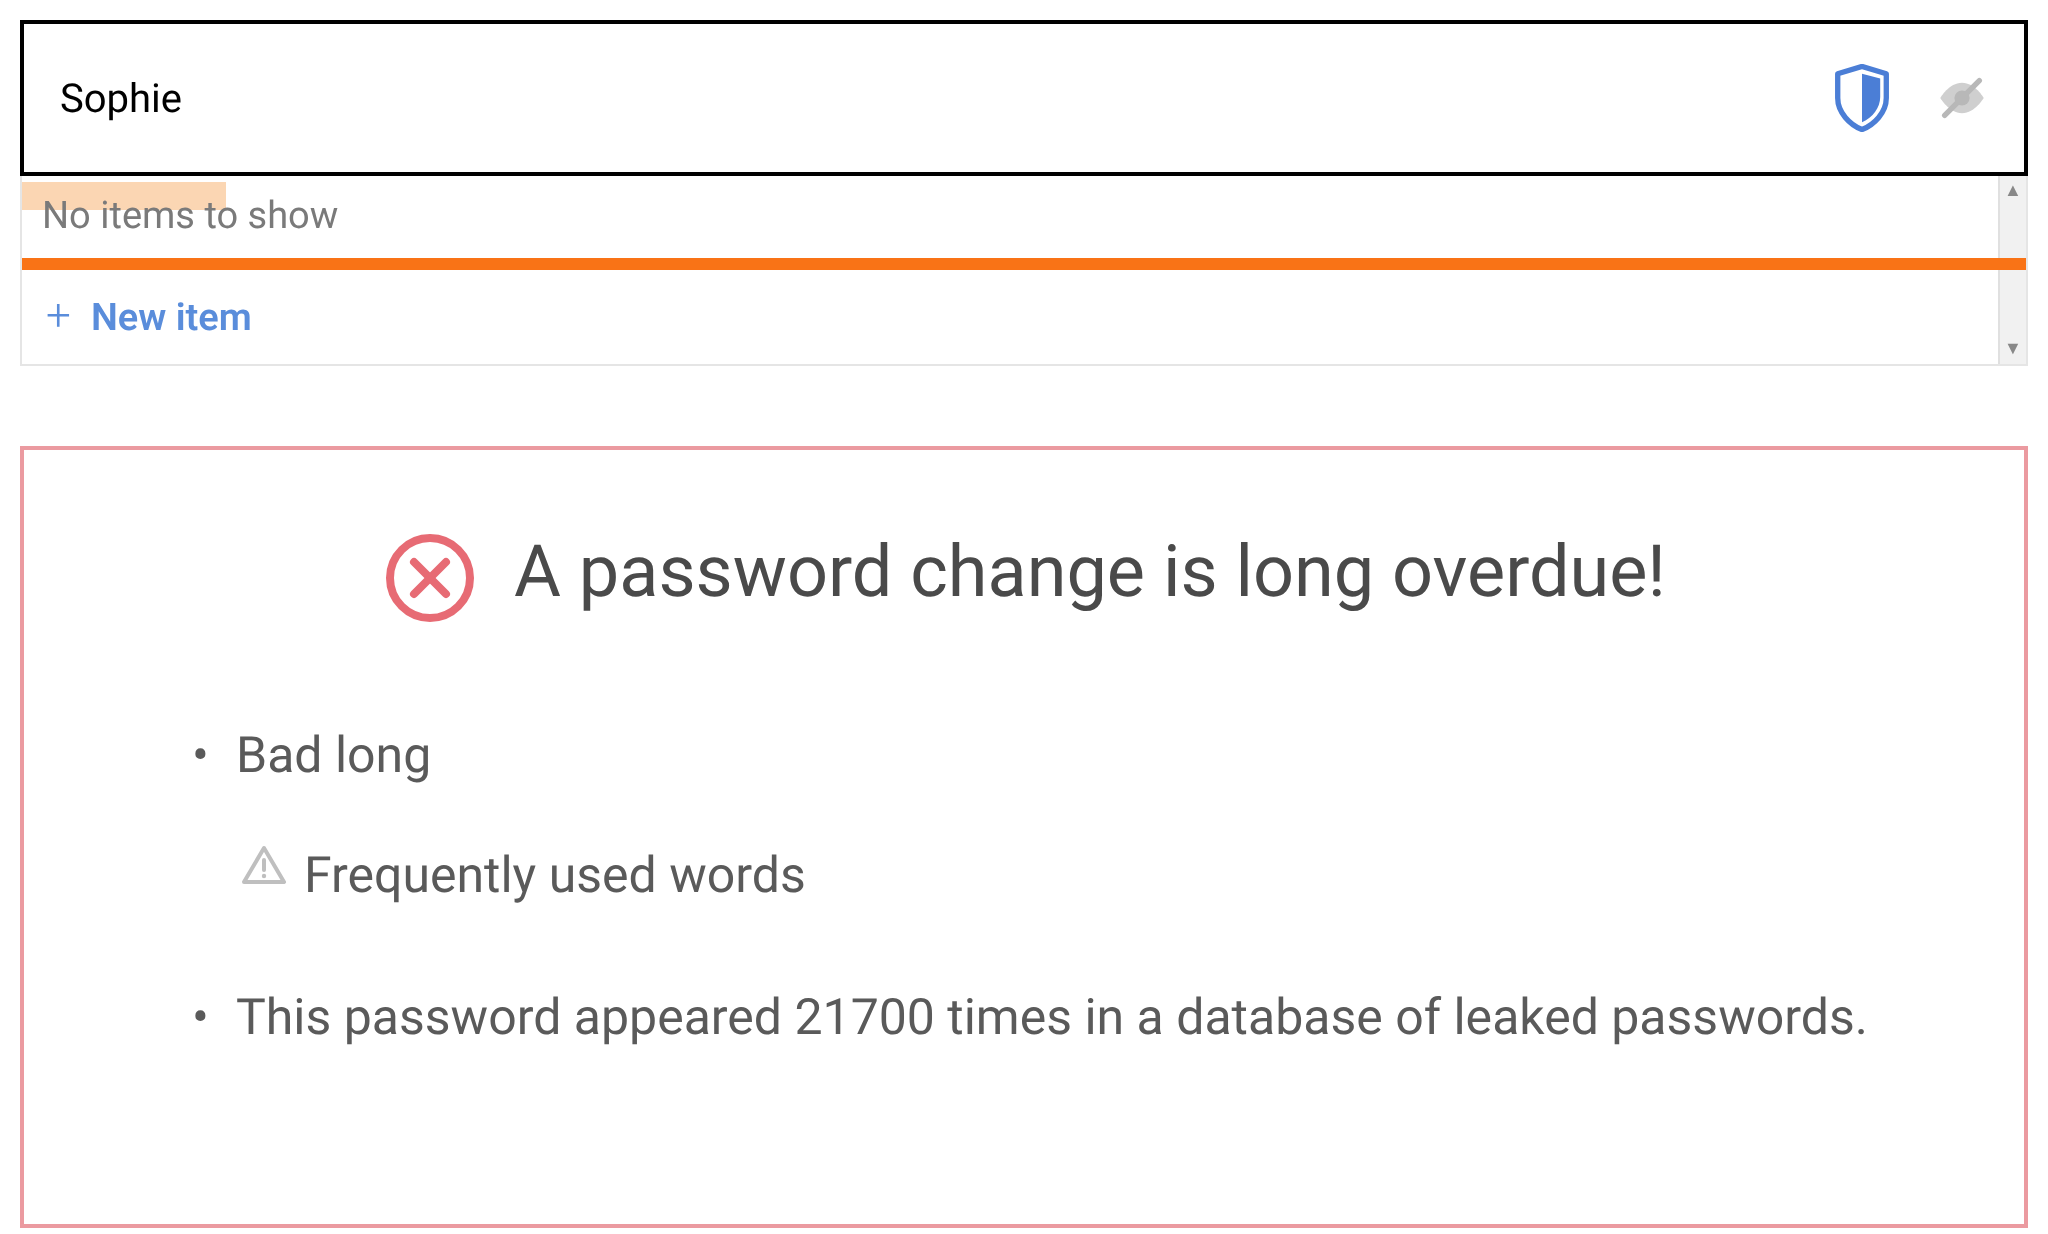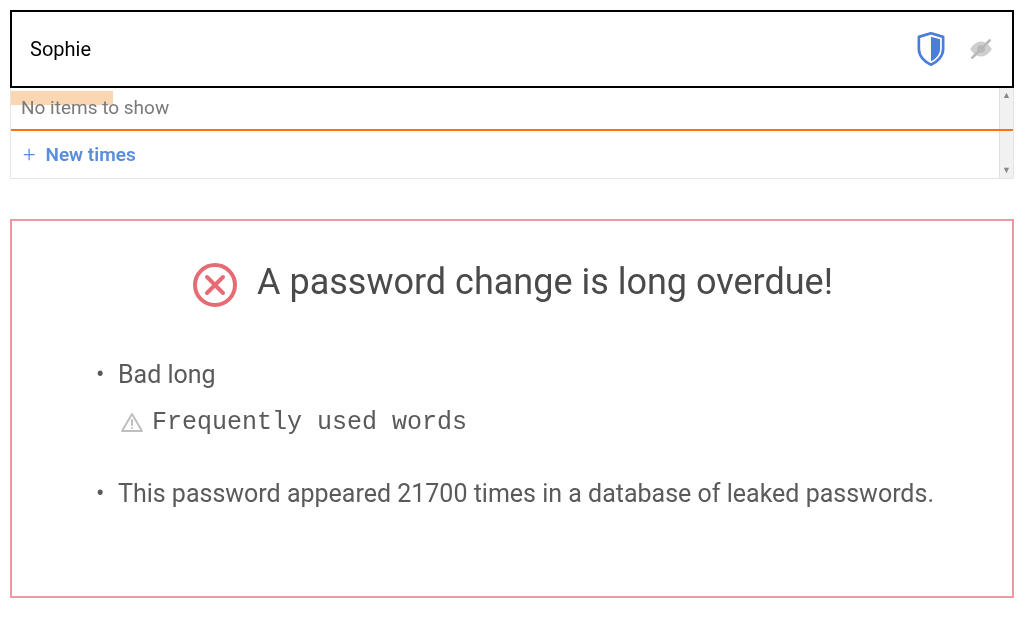--- a/index.html
+++ b/index.html
@@ -60,21 +60,21 @@
       width: 102px;
       height: 14px;
       background: #f9c899;
       opacity: 0.75;
       z-index: 0;
     }
     .no-items {
       padding: 8px 10px 10px 10px;
       font-size: 19px;
       color: #7a7a7a;
-      border-bottom: 2px solid #f97316;
+      border-bottom: 6px solid #f97316;
       position: relative;
       z-index: 1;
     }
     .new-item-row {
       padding: 12px 12px;
       display: flex;
       align-items: center;
       gap: 10px;
       cursor: pointer;
     }
@@ -160,25 +160,23 @@
     }
     .alert-list > li::before {
       content: "•";
       position: absolute;
       left: 0;
       top: 0;
       color: #5a5a5a;
     }
     .sub-detail {
       display: flex;
-      align-items: center;
       gap: 8px;
-      margin-top: 12px;
+      margin-top: 24px;
       margin-left: 2px;
-      font-family: Liberation Mono, monospace;
     }
     .warning-triangle svg {
       width: 24px;
       height: 24px;
       display: block;
     }
     .sub-detail-text {
       font-size: 25px;
       color: #5a5a5a;
     }
@@ -203,21 +201,21 @@
       </svg>
     </span>
   </div>
 </div>
 
 <div class="dropdown-panel">
   <div class="highlight-strip"></div>
   <div class="no-items">No items to show</div>
   <div class="new-item-row">
     <span class="plus-icon">+</span>
-    <span class="new-item-label">New times</span>
+    <span class="new-item-label">New item</span>
   </div>
   <div class="scrollbar-track">
     <div class="scrollbar-arrow-up">▲</div>
   </div>
   <div class="scrollbar-arrow-down">▼</div>
 </div>
 
 <div class="alert-box">
   <div class="alert-header">
     <span class="alert-x-icon">

